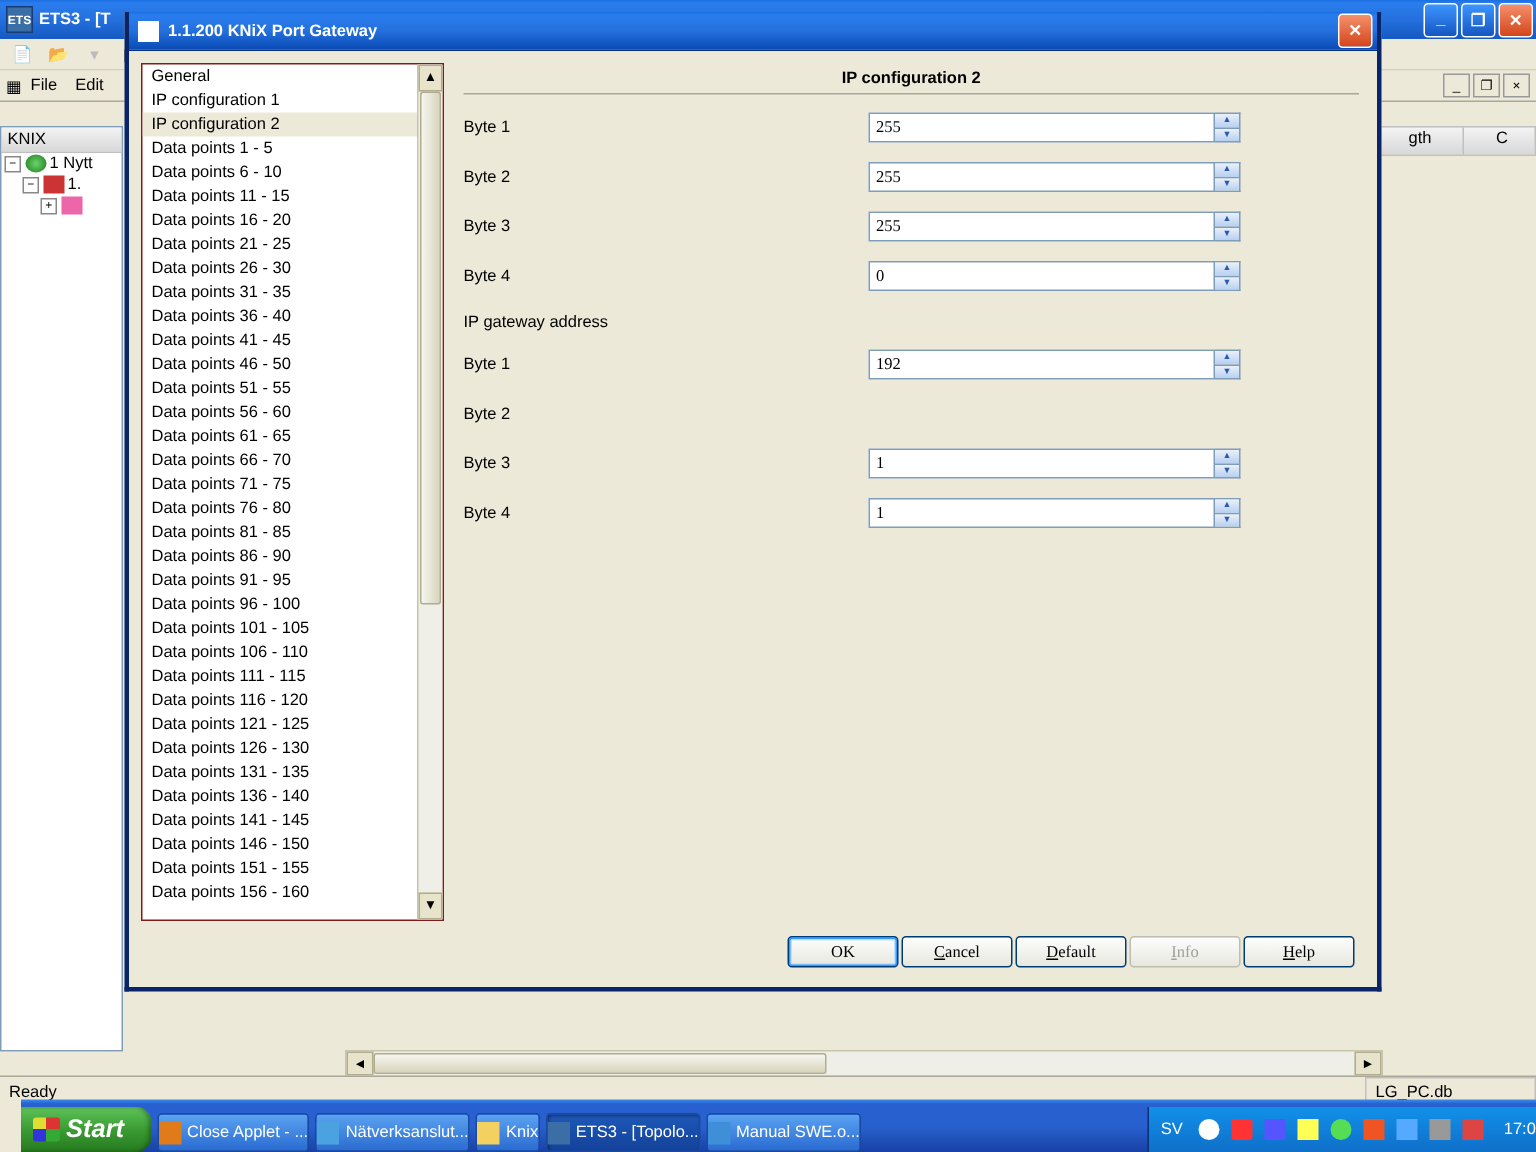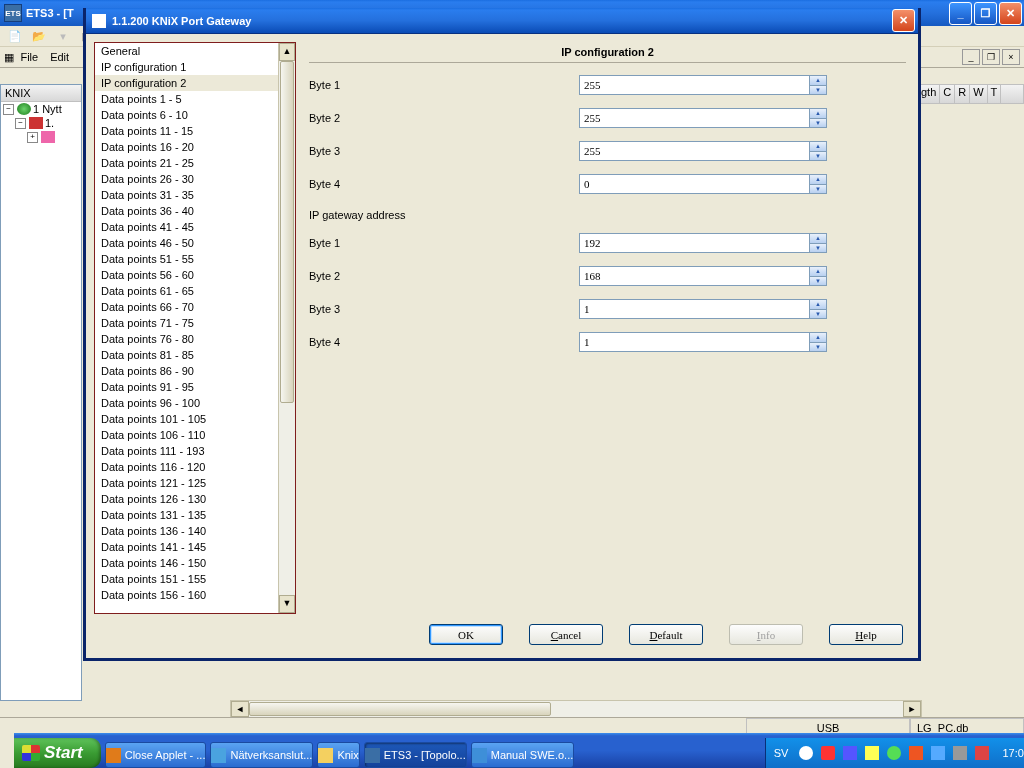--- a/index.html
+++ b/index.html
@@ -25,21 +25,21 @@
 .tree-header{background:linear-gradient(to bottom,#f3f3f3,#d8d8d8);border-bottom:1px solid #c0c0c0;padding:2px 4px;font-size:11px;display:flex;align-items:center;}
 .tree-node{padding:1px 2px;display:flex;align-items:center;font-size:11px;white-space:nowrap;}
 .tree-node .pm{width:9px;height:9px;border:1px solid #888;font-size:8px;line-height:8px;text-align:center;margin-right:3px;}
 .tree-node .ico{width:14px;height:12px;margin-right:2px;}
 .ico.globe{background:radial-gradient(circle,#6bd36b,#1a7a1a);border-radius:50%;}
 .ico.red{background:#c33;}
 .ico.pink{background:#e6a;}
 
 
 .right-cols{position:absolute;right:0;top:84px;width:105px;height:18px;background:linear-gradient(to bottom,#f3f3f3,#d8d8d8);border:1px solid #c0c0c0;display:flex;font-size:11px;}
-.right-cols div{border-right:1px solid #c0c0c0;padding:1px 3px;}
+.right-cols div{border-right:1px solid #c0c0c0;padding:1px 21px;}
 
 
 .statusbar{position:absolute;left:0;bottom:0;width:1024px;height:20px;background:#ece9d8;border-top:1px solid #aca899;display:flex;align-items:center;font-size:11px;}
 .status-cell{border:1px solid #c0c0c0;padding:1px 6px;height:16px;display:flex;align-items:center;}
 .statusbar .spacer{flex:1;}
 
 
 .hscroll{position:absolute;left:230px;top:700px;width:690px;height:16px;background:#efefe7;border:1px solid #c8c4ac;}
 .hscroll .thumb{position:absolute;left:18px;top:1px;width:300px;height:12px;background:linear-gradient(to bottom,#f6f6f0,#d8d4bc);border:1px solid #b0ac90;border-radius:2px;}
 .hscroll .arr{position:absolute;top:0;width:16px;height:14px;background:#e8e4cc;border:1px solid #b0ac90;text-align:center;font-size:9px;line-height:14px;}
@@ -71,21 +71,21 @@
 .section-label{font-size:11px;padding:4px 0 10px 0;}
 .form-row{display:flex;align-items:center;height:24px;margin-bottom:9px;}
 .form-row .lbl{width:270px;font-size:11px;}
 .spinner{display:flex;width:248px;height:20px;}
 .spinner input{flex:1;border:1px solid #7f9db9;font-size:11px;padding:2px 4px;font-family:Tahoma;outline:none;}
 .spinner .spins{width:16px;display:flex;flex-direction:column;border:1px solid #7f9db9;border-left:none;}
 .spinner .sp{flex:1;background:linear-gradient(to bottom,#e8f0fb,#b8d0f0);font-size:6px;text-align:center;line-height:8px;color:#2a5aae;cursor:pointer;}
 .spinner .sp:first-child{border-bottom:1px solid #7f9db9;}
 
 
-.dlg-buttons{position:absolute;bottom:8px;right:10px;display:flex;gap:26px;}
+.dlg-buttons{position:absolute;bottom:8px;right:10px;display:flex;gap:2px;}
 .dlg-btn{width:74px;height:21px;border:1px solid #003c74;background:linear-gradient(to bottom,#fdfdfd,#e7e7de);font-size:11px;font-family:Tahoma;border-radius:3px;cursor:pointer;text-decoration:none;color:#000;display:flex;align-items:center;justify-content:center;}
 .dlg-btn.default{box-shadow:0 0 0 1px #3399ff inset, 0 0 0 2px #bfe0ff inset;}
 .dlg-btn.disabled{color:#a0a0a0;border-color:#bdbdb0;cursor:default;}
 .dlg-btn u{text-decoration:underline;}
 
 
 .taskbar{position:absolute;left:14px;bottom:0;width:1024px;height:35px;background:linear-gradient(to bottom,#3b8eed 0%,#2861cf 8%,#2861cf 50%,#1941a5 100%);display:flex;align-items:flex-end;}
 .start-btn{height:30px;padding:0 18px 0 8px;background:linear-gradient(to bottom,#5fc35a 0%,#3a9c33 50%,#277a1f 100%);border-radius:0 10px 10px 0;color:#fff;font-style:italic;font-weight:bold;font-size:17px;display:flex;align-items:center;box-shadow:inset -2px 0 3px rgba(0,0,0,.3);}
 .start-btn .flag{width:18px;height:16px;margin-right:4px;background:
  conic-gradient(#d33 0 25%,#3a3 0 50%,#33d 0 75%,#dd3 0);border-radius:2px;}
@@ -156,22 +156,22 @@
       <div>T</div>
     </div>
 
     <div class="hscroll">
       <div class="arr l">◄</div>
       <div class="thumb"></div>
       <div class="arr r">►</div>
     </div>
 
     <div class="statusbar">
+      <div class="status-cell" style="width:220px;border:none;">Ready</div>
       <div class="spacer"></div>
-      <div class="status-cell" style="width:150px;justify-content:center;">USB</div>
       <div class="status-cell" style="width:100px;">LG_PC.db</div>
     </div>
   </div>
 
   <div class="dialog">
     <div class="dialog-titlebar">
       <span class="d-ico"></span>
       <span>1.1.200 KNiX Port Gateway</span>
       <div class="dialog-close">✕</div>
     </div>
@@ -197,21 +197,21 @@
             <div class="sidebar-item">Data points 61 - 65</div>
             <div class="sidebar-item">Data points 66 - 70</div>
             <div class="sidebar-item">Data points 71 - 75</div>
             <div class="sidebar-item">Data points 76 - 80</div>
             <div class="sidebar-item">Data points 81 - 85</div>
             <div class="sidebar-item">Data points 86 - 90</div>
             <div class="sidebar-item">Data points 91 - 95</div>
             <div class="sidebar-item">Data points 96 - 100</div>
             <div class="sidebar-item">Data points 101 - 105</div>
             <div class="sidebar-item">Data points 106 - 110</div>
-            <div class="sidebar-item">Data points 111 - 193</div>
+            <div class="sidebar-item">Data points 111 - 115</div>
             <div class="sidebar-item">Data points 116 - 120</div>
             <div class="sidebar-item">Data points 121 - 125</div>
             <div class="sidebar-item">Data points 126 - 130</div>
             <div class="sidebar-item">Data points 131 - 135</div>
             <div class="sidebar-item">Data points 136 - 140</div>
             <div class="sidebar-item">Data points 141 - 145</div>
             <div class="sidebar-item">Data points 146 - 150</div>
             <div class="sidebar-item">Data points 151 - 155</div>
             <div class="sidebar-item">Data points 156 - 160</div>
           </div>
@@ -274,27 +274,20 @@
             <div class="spinner">
               <input value="192" style="">
               <div class="spins">
                   <div class="sp">▲</div>
                   <div class="sp">▼</div>
                 </div>
             </div>
           </div>
           <div class="form-row">
             <div class="lbl">Byte 2</div>
-            <div class="spinner">
-              <input value="168" style="">
-              <div class="spins">
-                  <div class="sp">▲</div>
-                  <div class="sp">▼</div>
-                </div>
-            </div>
           </div>
           <div class="form-row">
             <div class="lbl">Byte 3</div>
             <div class="spinner">
               <input value="1" style="">
               <div class="spins">
                   <div class="sp">▲</div>
                   <div class="sp">▼</div>
                 </div>
             </div>

